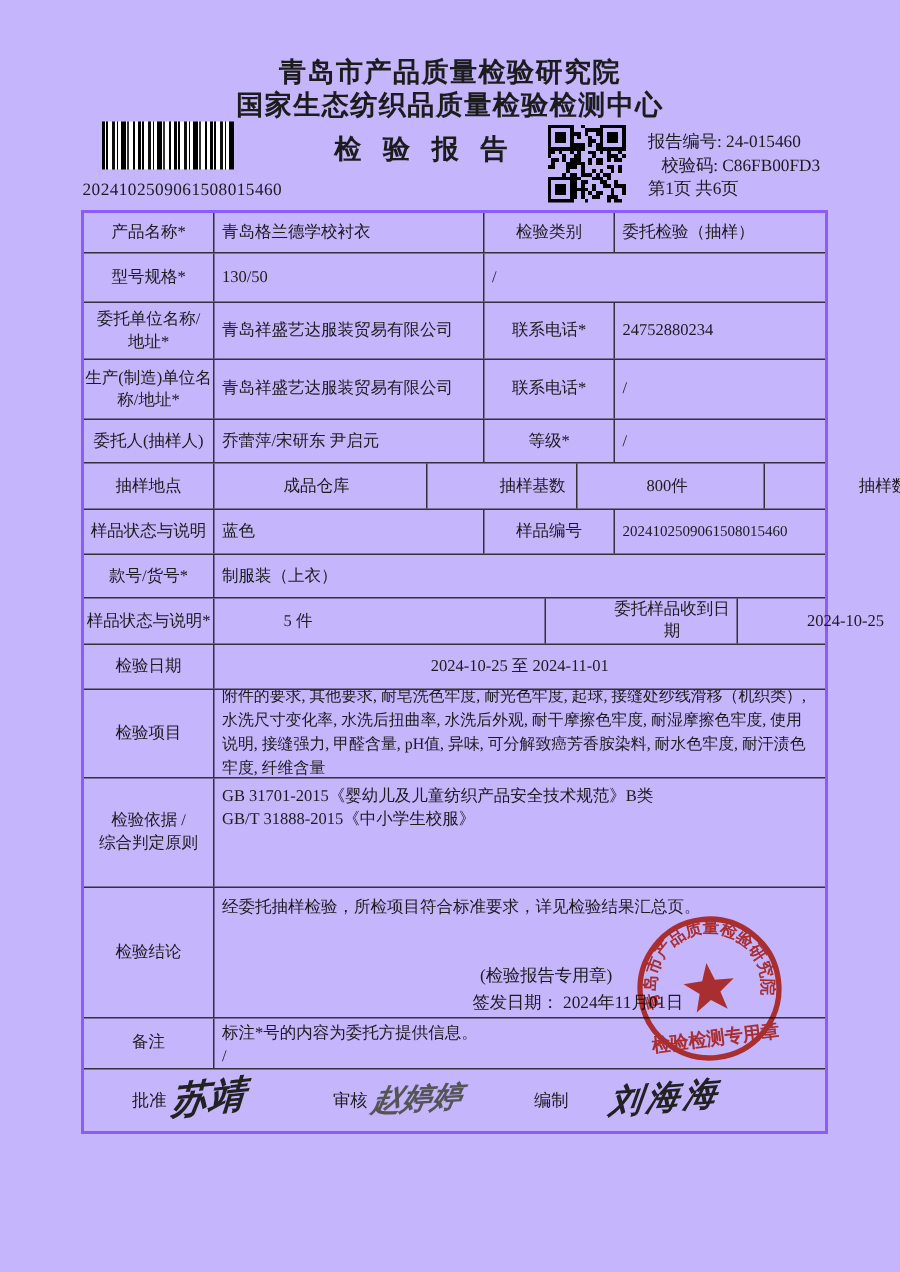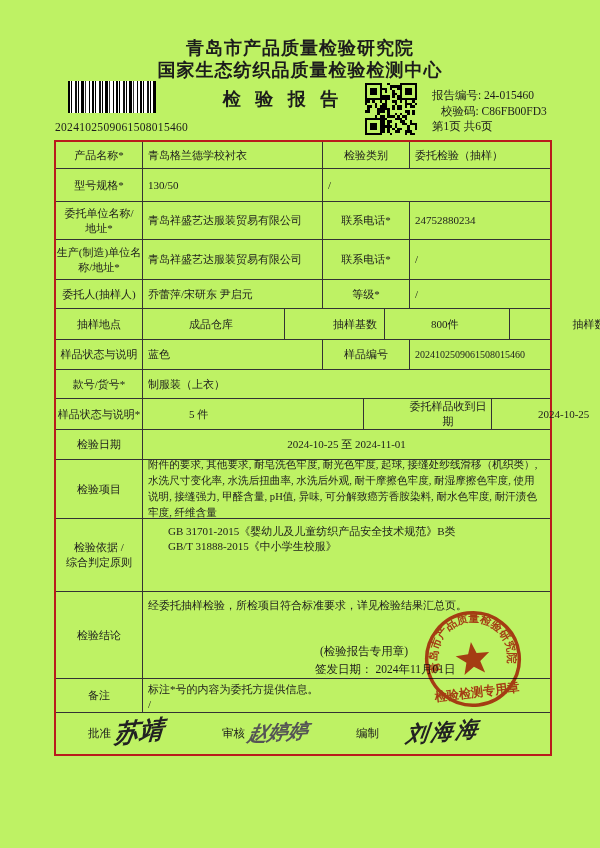--- a/index.html
+++ b/index.html
@@ -1,17 +1,17 @@
 <!DOCTYPE html>
 <html><head>
 <meta charset="utf-8">
 <style>
   html,body{margin:0;padding:0;background:#888;}
   .page{
-    position:relative;width:600px;height:848px;margin:0 auto;background:#bef264;
+    position:relative;width:600px;height:848px;margin:0 auto;background:#c4b5fd;
     font-family:"Liberation Serif","DejaVu Serif",serif;color:#1c1c1c;overflow:hidden;
   }
   .org1{position:absolute;top:36px;left:0;width:600px;text-align:center;
     font-size:18px;font-weight:bold;letter-spacing:1px;}
   .org2{position:absolute;top:58px;left:0;width:600px;text-align:center;
     font-size:18px;font-weight:bold;letter-spacing:1px;}
   .rpt-title{position:absolute;top:87px;left:0;width:566px;text-align:center;
     font-size:18px;font-weight:bold;letter-spacing:5px;}
   .barcode{position:absolute;left:68px;top:81px;width:88px;height:32px;
     background:
@@ -20,36 +20,36 @@
         #111 7px 9px,#fff 9px 10px,#000 10px 11px,#fff 11px 13px,
         #000 13px 16px,#fff 16px 17px,#333 17px 18px,#fff 18px 21px,
         #000 21px 22px,#fff 22px 24px);}
   .barcode-num{position:absolute;left:55px;top:121px;font-size:11.5px;letter-spacing:.3px;}
   .qr{position:absolute;left:363px;top:83px;width:56px;height:52px;}
   .hdr-info{position:absolute;left:432px;top:88px;width:128px;font-size:11.5px;line-height:15.5px;}
   .hdr-info .l1{text-align:left;}
   .hdr-info .l2{text-align:left;padding-left:9px;}
   .hdr-info .l3{text-align:left;}
 
-  .tbl{position:absolute;left:54px;top:140px;width:494px;border:2px solid #b91c1c;box-sizing:content-box;}
+  .tbl{position:absolute;left:54px;top:140px;width:494px;border:2px solid #8b5cf6;box-sizing:content-box;}
   .row{display:flex;border-bottom:1px solid #333;box-sizing:border-box;}
   .row:last-child{border-bottom:none;}
   .cell{border-right:1px solid #333;box-sizing:border-box;display:flex;align-items:center;
     font-size:11px;line-height:1.35;overflow:hidden;}
   .cell:last-child{border-right:none;}
   .lab{justify-content:center;text-align:center;white-space:pre-line;flex:none;}
   .val{justify-content:flex-start;padding:1px 5px;white-space:pre-line;flex:none;}
   .c1{width:87px;} .c2{width:180px;} .c3{width:87px;} .c4{width:140px;}
   .b2{width:101px;} .b3{width:59px;} .b4{width:84px;} .b5{width:88px;} .b6{width:75px;}
   .wide{width:407px;}
   .h27{height:27px;} .h33{height:33px;} .h38{height:38px;} .h40{height:40px;}
   .h29{height:29px;} .h31{height:31px;gap:41px;} .h30{height:30px;}
   .h59{height:59px;} .h73{height:73px;} .h87{height:87px;} .h34{height:34px;} .h41{height:41px;}
   .center-val{justify-content:center;text-align:center;}
-  .top-val{align-items:flex-start;padding-top:5px;margin-left:20px;}
+  .top-val{align-items:flex-start;padding-top:5px;}
   .items-text{font-size:10.6px;line-height:1.5;}
   .small-num{font-size:10px;letter-spacing:0;}
   .concl-cell{position:relative;align-items:flex-start;padding-top:6px;}
   .seal-note{position:absolute;left:177px;top:52px;font-size:11.5px;}
   .issue-date{position:absolute;left:172px;top:70px;font-size:11.5px;}
   .remark-cell{align-items:flex-start;padding-top:3px;}
 
   .sigrow{position:relative;}
   .sig-label{position:absolute;top:13px;font-size:11.5px;}
   .sig{position:absolute;font-weight:600;font-style:italic;

